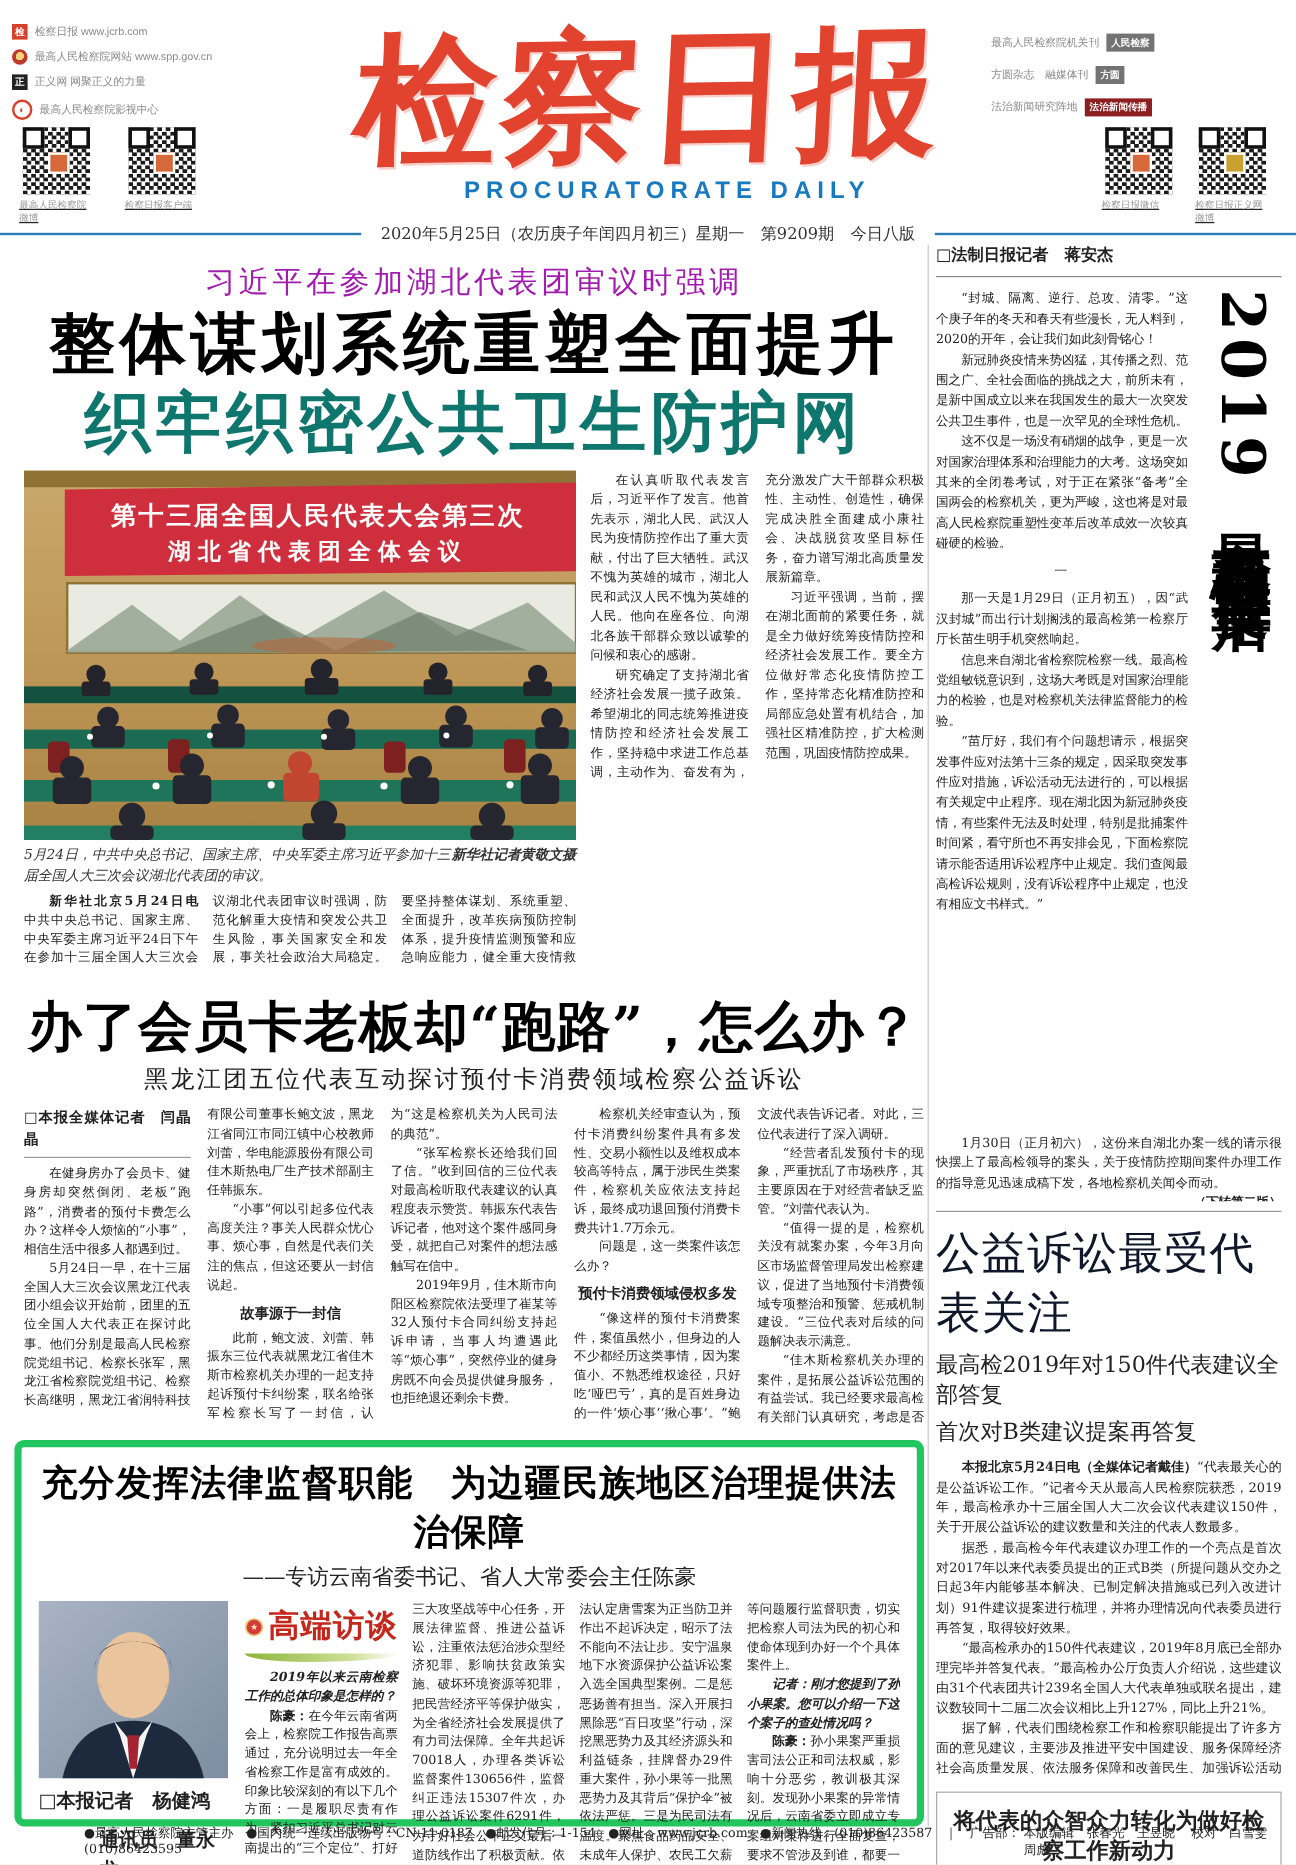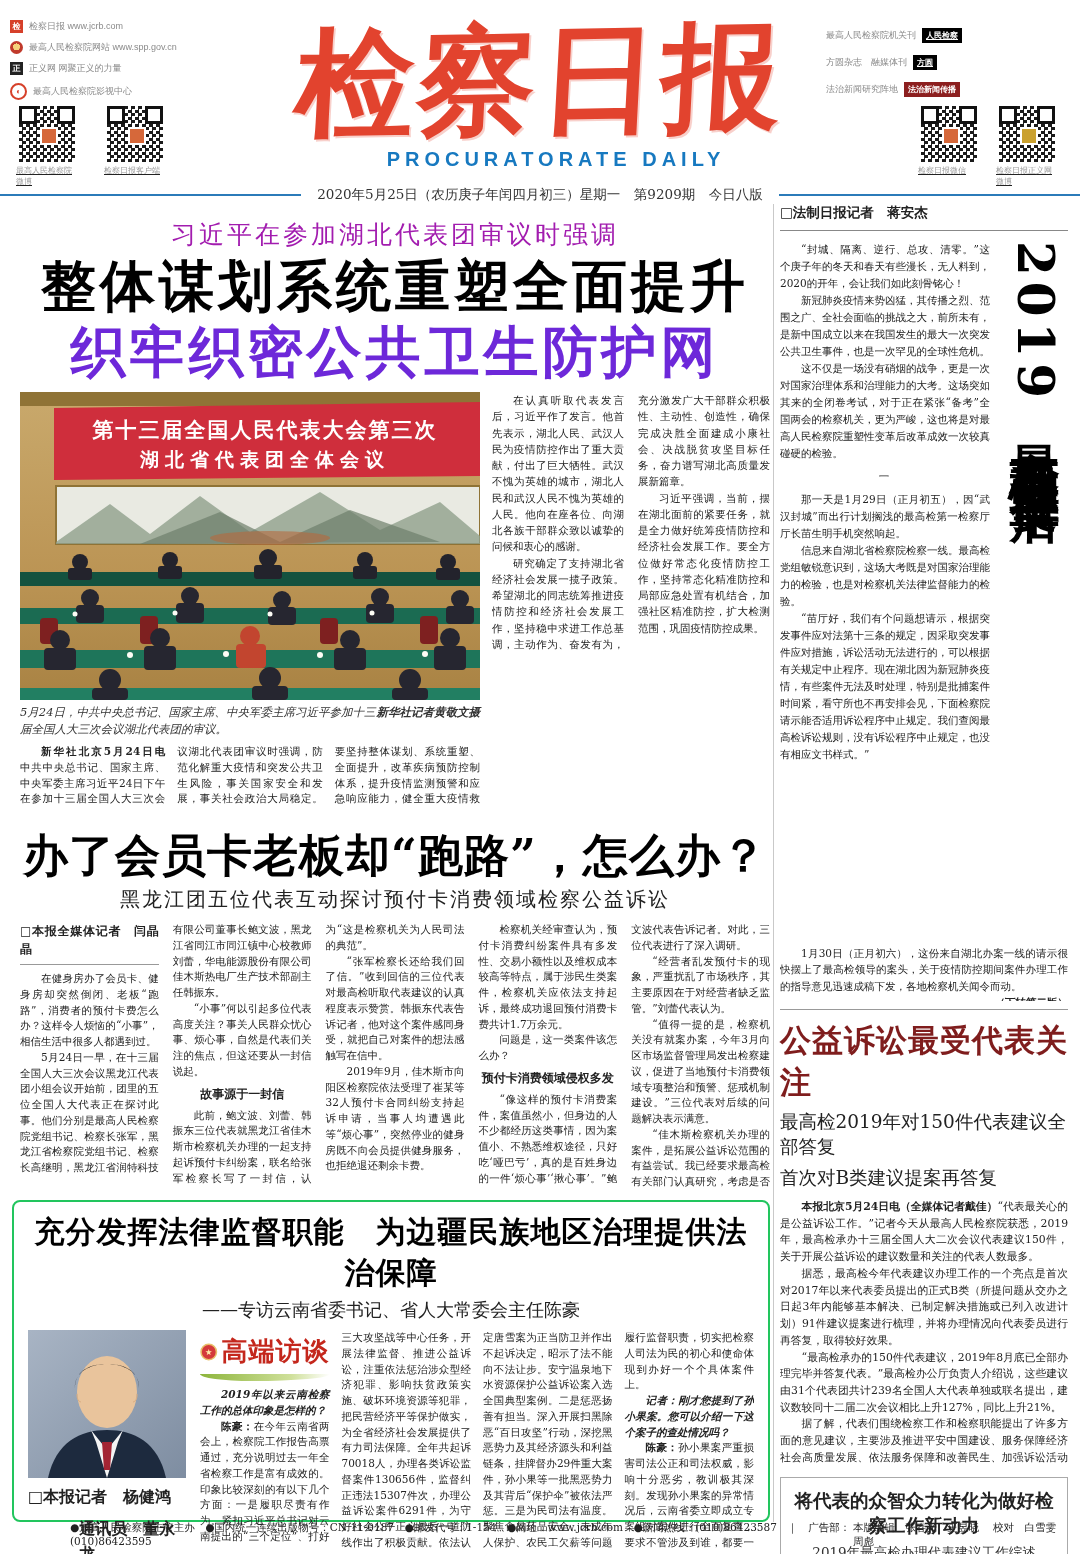--- a/index.html
+++ b/index.html
@@ -31,50 +31,50 @@
   .qr-cap{font-family:"Liberation Sans",sans-serif;font-size:8px;color:#999;margin-top:3px;}
   .masthead{position:absolute;left:50%;top:2px;transform:translateX(-50%) skewX(-4deg) rotate(-1deg);
       font-size:118px;font-weight:bold;color:#e2432e;letter-spacing:4px;white-space:nowrap;
       text-shadow:2px 2px 0 rgba(226,67,46,.25);}
   .masthead-en{position:absolute;left:0;right:0;top:148px;text-align:center;color:#1779c0;
       font-family:"Liberation Sans",sans-serif;font-weight:bold;font-size:20px;letter-spacing:5px;padding-left:32px;}
   .hdr-right{position:absolute;right:14px;top:28px;width:240px;}
   .hr-item{display:flex;align-items:center;gap:6px;margin-bottom:12px;
       font-family:"Liberation Sans",sans-serif;font-size:9px;color:#8a8a8a;}
   .hr-logo{color:#fff;font-size:8px;font-weight:bold;padding:2px 4px;white-space:nowrap;}
-  .hr-red{background:#000000;text-decoration:underline;}
+  .hr-red{background:#737373;}
   .hr-dark{background:#8c1f1f;}
   .dateline{position:absolute;left:0;right:0;top:184px;text-align:center;height:22px;}
   .dateline::before{content:"";position:absolute;left:0;right:0;top:10px;border-top:2px solid #2b7bb9;}
   .dateline span{position:relative;background:#fff;padding:0 16px;font-size:13.5px;color:#333;}
   
   .kicker{position:absolute;left:20px;top:218px;width:750px;text-align:center;font-size:25px;
       letter-spacing:3px;color:#a21caf;}
   .headline1{position:absolute;left:20px;top:250px;width:750px;text-align:center;font-size:55px;
       font-weight:900;letter-spacing:4px;color:#000;}
   .headline2{position:absolute;left:20px;top:316px;width:750px;text-align:center;font-size:55px;
-      font-weight:900;letter-spacing:4px;color:#6d28d9;}
+      font-weight:900;letter-spacing:4px;color:#0f766e;}
   .photo{position:absolute;left:20px;top:392px;width:460px;height:308px;}
   .photo-caption{position:absolute;left:20px;top:704px;width:460px;font-size:11.5px;line-height:1.5;
       color:#333;font-style:italic;}
   .photo-caption .credit{float:right;font-weight:bold;}
   .lead-under{position:absolute;left:20px;top:744px;width:460px;height:70px;column-count:3;
       column-gap:12px;font-size:10.5px;line-height:1.5;text-align:justify;overflow:hidden;}
   .lead-right{position:absolute;left:492px;top:392px;width:278px;height:422px;column-count:2;
       column-gap:14px;font-size:10.5px;line-height:1.55;text-align:justify;overflow:hidden;}
   
   .s2-head{position:absolute;left:20px;top:826px;width:750px;text-align:center;font-size:45px;
       font-weight:900;letter-spacing:1px;color:#000;}
   .s2-sub{position:absolute;left:20px;top:886px;width:750px;text-align:center;font-size:20px;
       letter-spacing:2px;color:#222;}
   .s2-body{position:absolute;left:20px;top:922px;width:750px;height:268px;column-count:5;
       column-gap:14px;font-size:10.5px;line-height:1.5;text-align:justify;overflow:hidden;}
   
   .s3{position:absolute;left:12px;top:1200px;width:758px;height:322px;box-sizing:border-box;
-      border:2px solid #22c55e;border-radius:8px;background:#fff;padding:8px 14px;}
+      border:6px solid #22c55e;border-radius:8px;background:#fff;padding:8px 14px;}
   .s3-head{text-align:center;font-size:30px;font-weight:900;letter-spacing:1px;color:#000;margin:2px 0 4px;}
   .s3-sub{text-align:center;font-size:18px;color:#222;margin-bottom:8px;}
   .s3-cols{display:flex;gap:12px;height:226px;overflow:hidden;}
   .s3-left{width:160px;flex:none;}
   .portrait{width:158px;height:148px;display:block;}
   .s3-byline{font-size:16px;font-weight:bold;margin-top:6px;line-height:1.6;text-indent:0;}
   .s3-byline-2{padding-left:3.2em;}
   .s3-left .q{font-size:10.5px;margin-top:4px;line-height:1.5;text-align:justify;}
   .s3-text{flex:1;column-count:4;column-gap:12px;font-size:10.5px;line-height:1.5;
       text-align:justify;overflow:hidden;}
@@ -86,21 +86,21 @@
   
   .vsep{position:absolute;left:773px;top:204px;height:1318px;width:1px;background:#c9c9c9;}
   .rc{position:absolute;left:780px;top:204px;width:288px;}
   .rc-byline{font-weight:bold;font-size:13.5px;border-bottom:1.5px solid #888;padding-bottom:8px;text-indent:0;}
   .rc-top{display:flex;margin-top:10px;height:700px;overflow:hidden;}
   .rc-narrow{width:210px;font-size:10.5px;line-height:1.62;text-align:justify;overflow:hidden;}
   .rc-vert{width:74px;margin-left:4px;writing-mode:vertical-rl;text-orientation:mixed;
       font-size:50px;font-weight:900;letter-spacing:6px;line-height:1.3;color:#000;}
   .rc-wide{font-size:10.5px;line-height:1.55;text-align:justify;height:56px;overflow:hidden;margin-top:4px;}
   .s4{border-top:1px solid #999;margin-top:8px;padding-top:10px;}
-  .s4-head{font-size:31px;font-weight:700;letter-spacing:1px;color:#7f1d1d;text-indent:0;}
+  .s4-head{font-size:37px;font-weight:400;letter-spacing:1px;color:#0f172a;text-indent:0;}
   .s4-sub{font-size:18.5px;color:#222;line-height:1.35;margin-top:6px;text-indent:0;}
   .s4-body{font-size:10.8px;line-height:1.55;text-align:justify;height:268px;overflow:hidden;margin-top:8px;}
   .rc-box{border:1px solid #aaa;margin-top:10px;padding:10px 8px 6px;text-align:center;}
   .box-l1{font-size:18.5px;font-weight:900;text-indent:0;}
   .box-l2{font-size:13.5px;color:#333;margin-top:6px;text-indent:0;}
   
   .footer{position:absolute;left:70px;right:14px;bottom:5px;display:flex;justify-content:space-between;
       font-size:10.5px;color:#222;}
   
   .sub{text-indent:0;text-align:center;font-weight:bold;font-size:12px;margin:5px 0;}

